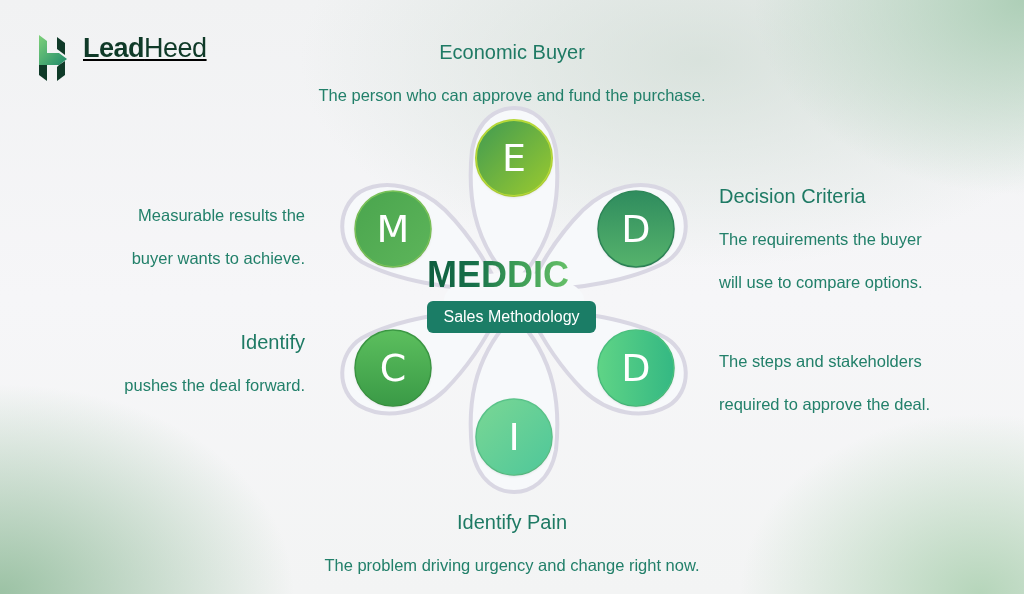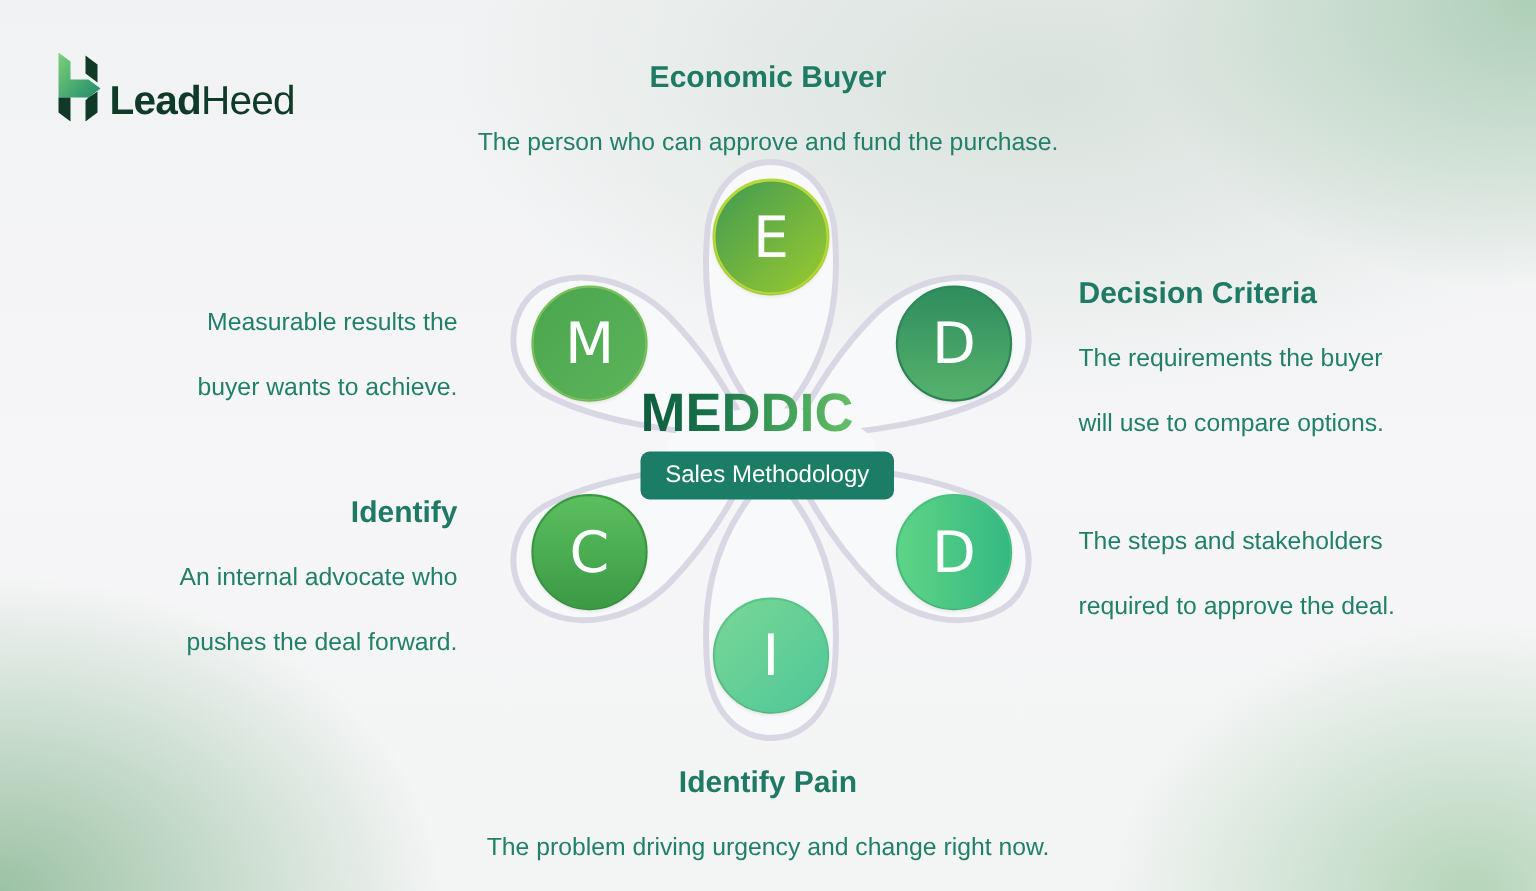--- a/index.html
+++ b/index.html
@@ -7,31 +7,31 @@
       width: 1024px; height: 594px; overflow: hidden; position: relative;
       font-family: "Liberation Sans", "DejaVu Sans", sans-serif;
       background:
         radial-gradient(ellipse 420px 300px at 0px 594px, rgba(140,185,150,0.85), rgba(140,185,150,0) 70%),
         radial-gradient(ellipse 360px 260px at 1024px 0px, rgba(170,205,180,0.95), rgba(170,205,180,0) 75%),
         radial-gradient(ellipse 320px 240px at 980px 594px, rgba(175,210,180,0.9), rgba(175,210,180,0) 75%),
         radial-gradient(ellipse 500px 260px at 700px 60px, rgba(200,215,205,0.6), rgba(200,215,205,0) 80%),
         linear-gradient(180deg, #f1f2f3 0%, #f6f6f8 50%, #f3f4f4 100%);
     }
     .logo {
-      position: absolute; left: 37px; top: 35px; display: flex; align-items: flex-end; gap: 4px;
+      position: absolute; left: 37px; top: 35px; display: flex; align-items: flex-start; gap: 14px; text-decoration: underline;
     }
     .logo svg { display: block; }
     .logo-text {
       font-size: 27px; color: #0f3a28; letter-spacing: -0.5px; line-height: 1;
     }
     .logo-text b { font-weight: 700; }
     .logo-text span { font-weight: 400; }
 
     .block { position: absolute; color: #1e7a64; }
-    .block .title { font-weight: 700; font-size: 20px; line-height: 24px; }
+    .block .title { font-weight: 400; font-size: 20px; line-height: 24px; }
     .block .desc { font-size: 16.5px; line-height: 23px; color: #22806a; margin-top: 20px; }
     .center { text-align: center; }
     .right { text-align: right; }
     .left { text-align: left; }
 
     #flower { position: absolute; left: 0; top: 0; }
 
     .meddic-title {
       position: absolute; left: 418px; top: 255px; width: 160px; text-align: center;
       font-weight: 700; font-size: 36px; line-height: 40px; letter-spacing: 0px;
@@ -143,21 +143,20 @@
 </div>
 
 <div class="block left" style="left:719px; top:184px; width:290px;">
   <div class="title">Decision Criteria</div>
   <div class="desc">The requirements the buyer</div>
   <div class="desc">will use to compare options.</div>
 </div>
 
 <div class="block right" style="left:40px; top:330px; width:265px;">
   <div class="title">Identify</div>
-  <div class="desc">An internal advocate who</div>
   <div class="desc">pushes the deal forward.</div>
 </div>
 
 <div class="block left" style="left:719px; top:330px; width:300px;">
   <div class="desc">The steps and stakeholders</div>
   <div class="desc">required to approve the deal.</div>
 </div>
 
 <div class="block center" style="left:262px; top:510px; width:500px;">
   <div class="title">Identify Pain</div>

